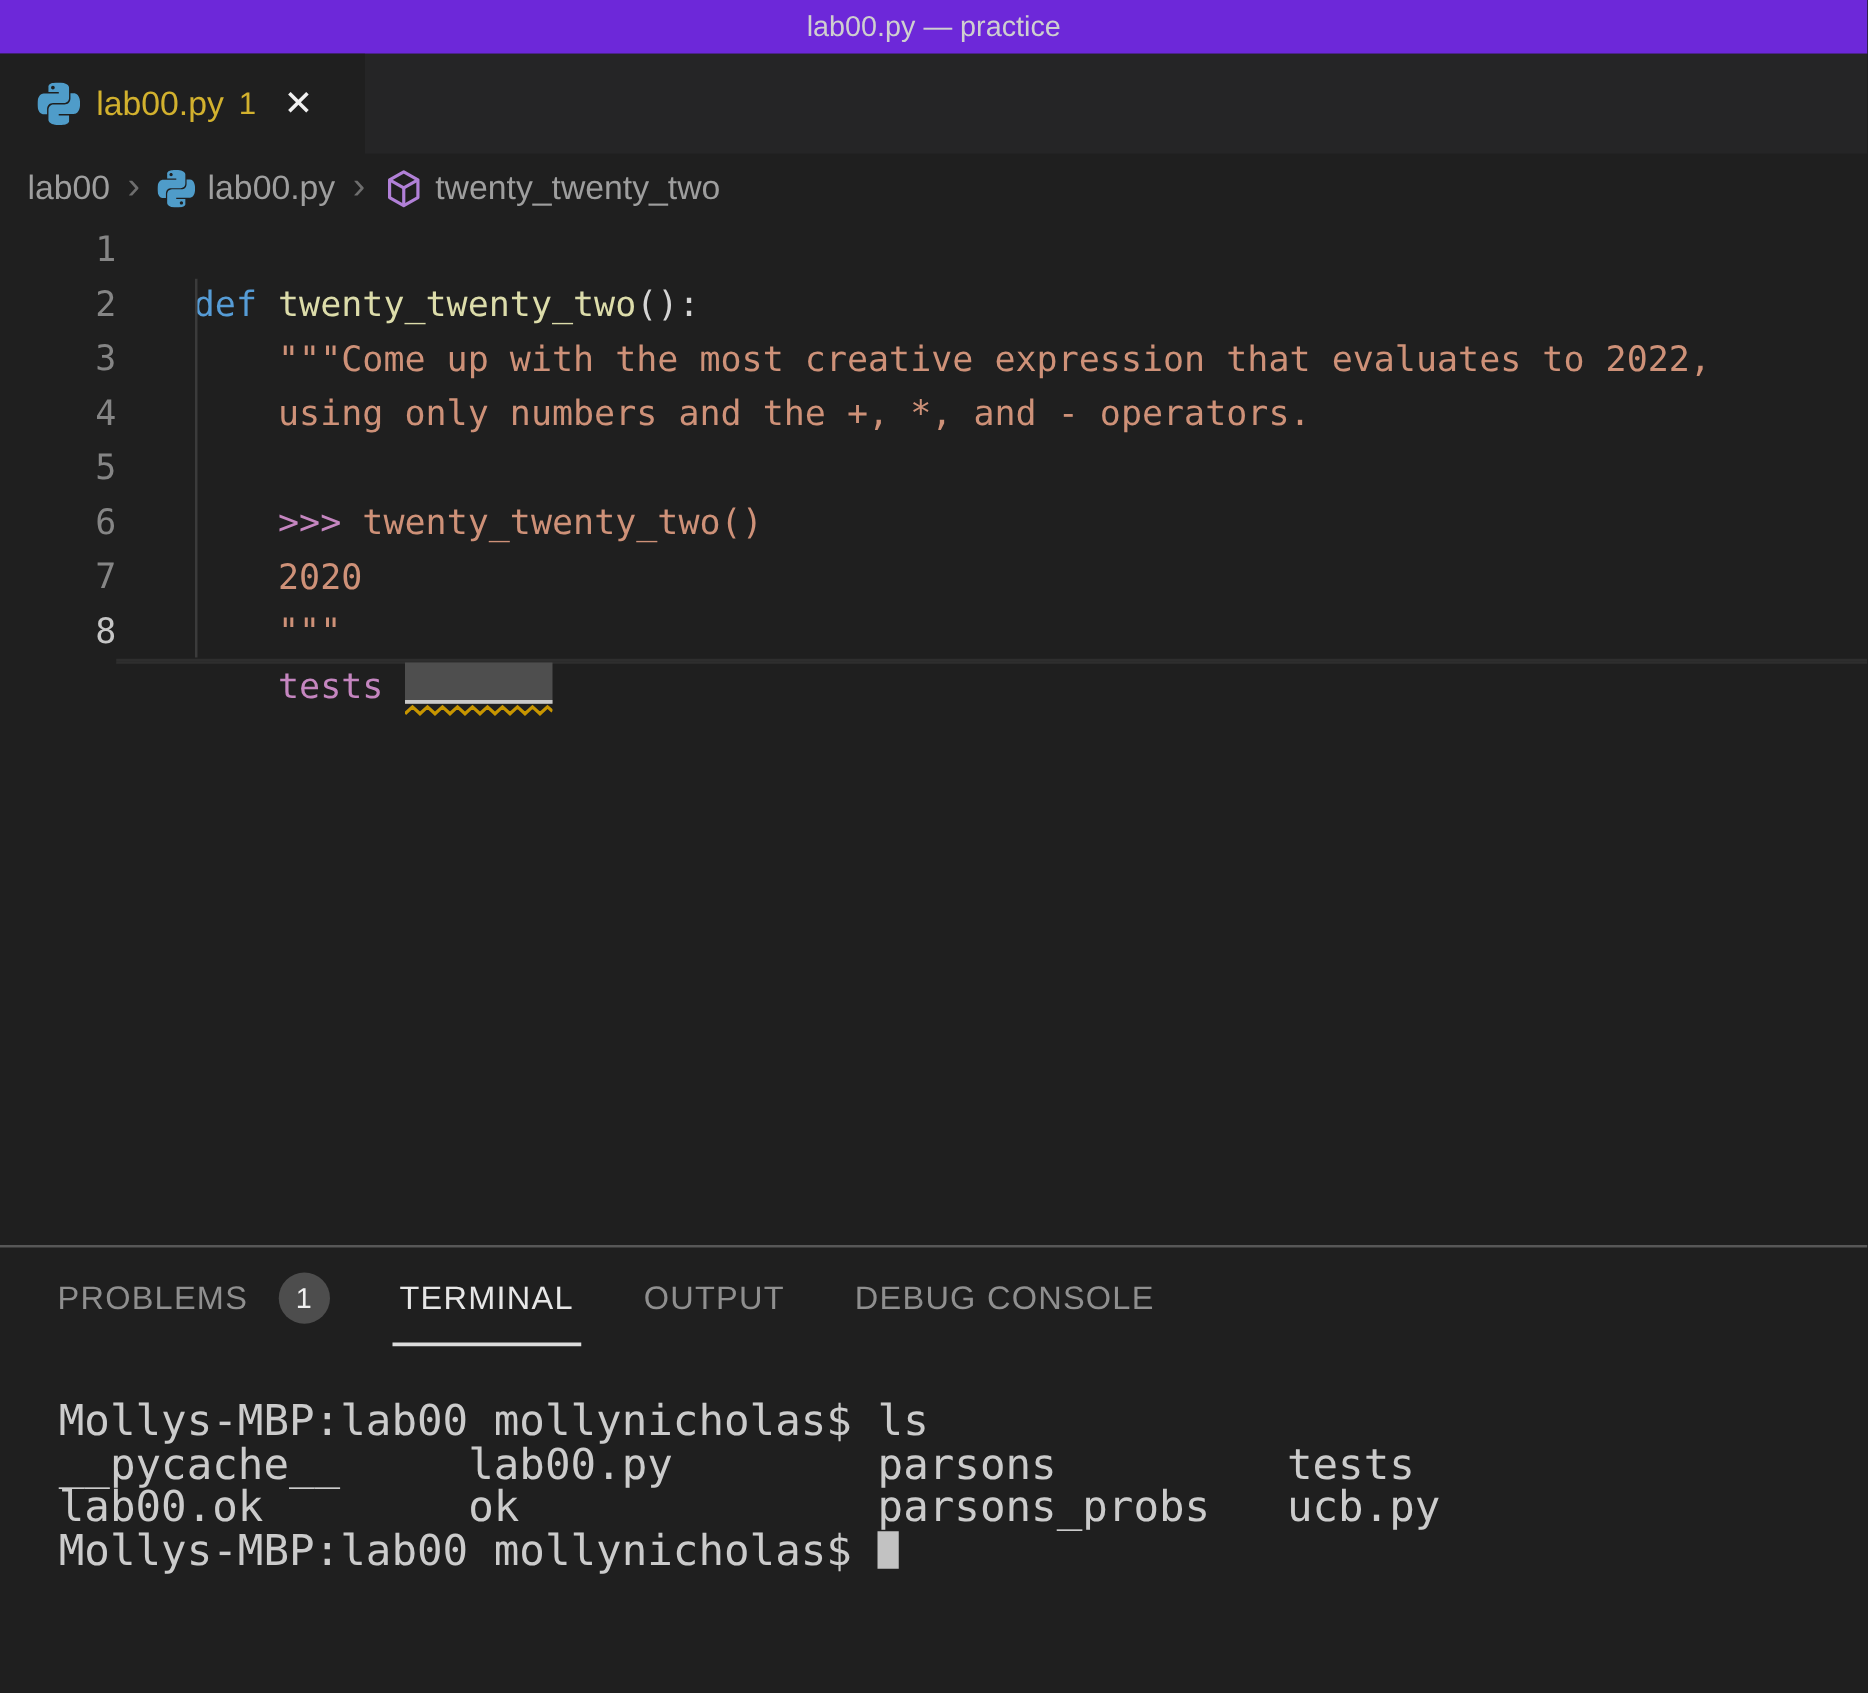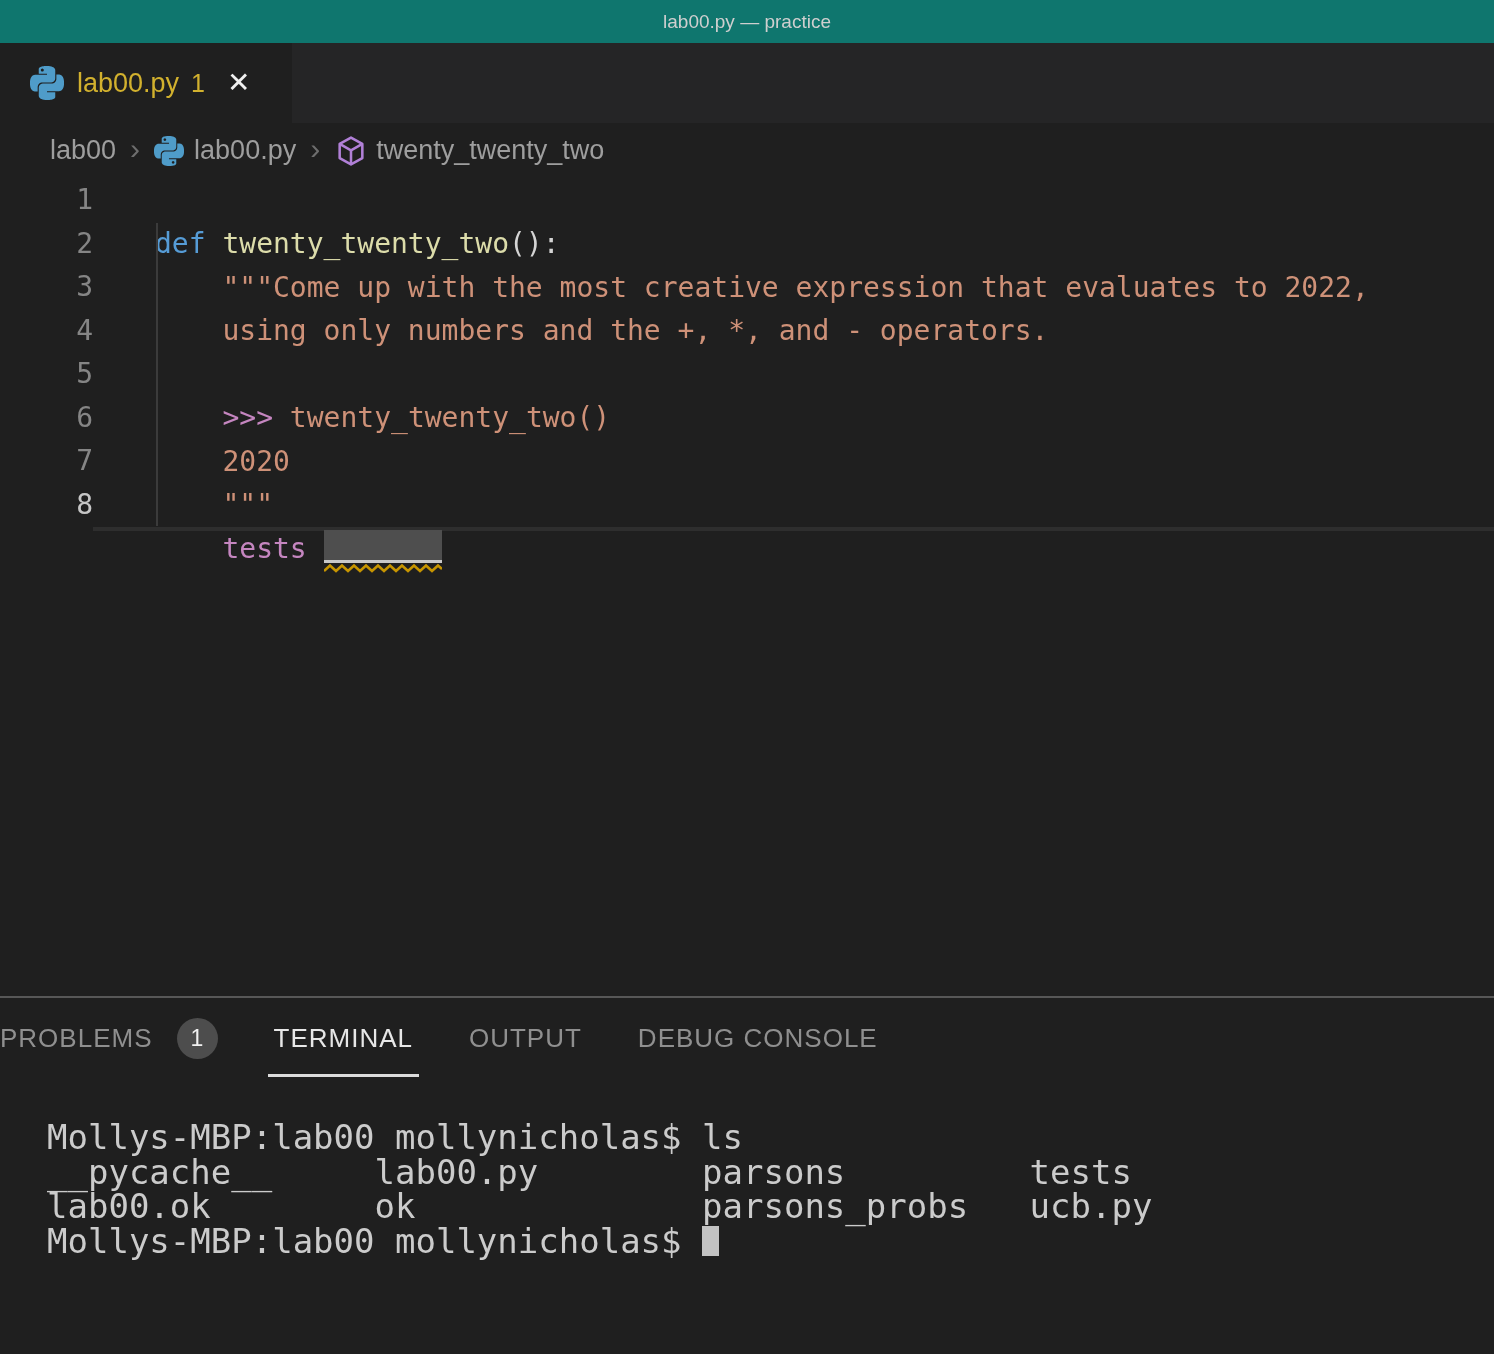--- a/index.html
+++ b/index.html
@@ -1,33 +1,33 @@
 <!DOCTYPE html>
 <html><head>
 <meta charset="utf-8">
 <style>
   * { margin:0; padding:0; box-sizing:content-box; }
   html,body { width:1494px; height:1354px; background:#1f1f1f; overflow:hidden;
               font-family:"Liberation Sans", sans-serif; }
 
   
-  .titlebar { height:43px; background:#0f766e; display:flex; align-items:center;
-              justify-content:center; color:#cfcfcf; font-size:19px; }
+  .titlebar { height:43px; background:#6d28d9; display:flex; align-items:center;
+              justify-content:center; color:#cfcfcf; font-size:23px; }
 
   
   .tabbar { height:80px; background:#252526; display:flex; }
   .tab { width:236px; background:#1f1f1f; display:flex; align-items:center;
          padding:0 26px 0 30px; }
   .tab .pyicon { width:34px; height:34px; flex:none; }
   .tab .label { color:#d2b12e; font-size:27px; margin-left:13px; }
   .tab .badge-num { color:#d2b12e; font-size:25px; margin-left:12px; }
   .tab .close { color:#f0f0f0; font-size:28px; margin-left:22px; line-height:1; }
 
   
-  .breadcrumb { height:55px; display:flex; align-items:center; padding-left:50px;
+  .breadcrumb { height:55px; display:flex; align-items:center; padding-left:22px;
                 color:#9e9e9e; font-size:27px; }
   .breadcrumb .sep { color:#6e6e6e; font-size:30px; margin:0 14px 4px 14px; }
   .breadcrumb .pyicon { width:30px; height:30px; margin-right:10px; }
   .breadcrumb .cubeicon { width:34px; height:34px; margin-right:8px; }
   .crumb { cursor:default; }
 
   
   .editor { position:relative; height:818px; }
   .indent-guide { position:absolute; left:156px; top:45px; width:2px; height:303px;
                   background:#3b3b3b; }
@@ -46,21 +46,21 @@
   .pl  { color:#d4d4d4; }
   .str { color:#ce9178; }
   .mg  { color:#c586c0; }
   .sel { position:relative; display:inline-block; width:118px; height:33px;
          background:#4e4e4e; vertical-align:middle; margin-top:-6px; }
   .sel .bar { position:absolute; left:0; right:0; bottom:0; height:3px; background:#c9c9c9; }
   .sel svg { position:absolute; left:0; bottom:-10px; }
 
   
   .panel { border-top:2px solid #575757; height:354px; }
-  .panel-tabs { height:80px; display:flex; align-items:center; 
+  .panel-tabs { height:80px; display:flex; align-items:center; padding-left:46px;
                 font-size:26px; letter-spacing:1px; color:#8f8f8f; }
   .ptab { height:100%; display:flex; align-items:center; position:relative;
           margin-right:56px; }
   .ptab .badge { width:41px; height:41px; border-radius:50%; background:#4d4d4d;
                  color:#f0f0f0; display:flex; align-items:center; justify-content:center;
                  font-size:23px; letter-spacing:0; margin-left:24px; }
   .ptab.active { color:#e7e7e7; }
   .ptab.active::after { content:""; position:absolute; left:-6px; right:-6px; bottom:1px;
                         height:3px; background:#dcdcdc; }
 

